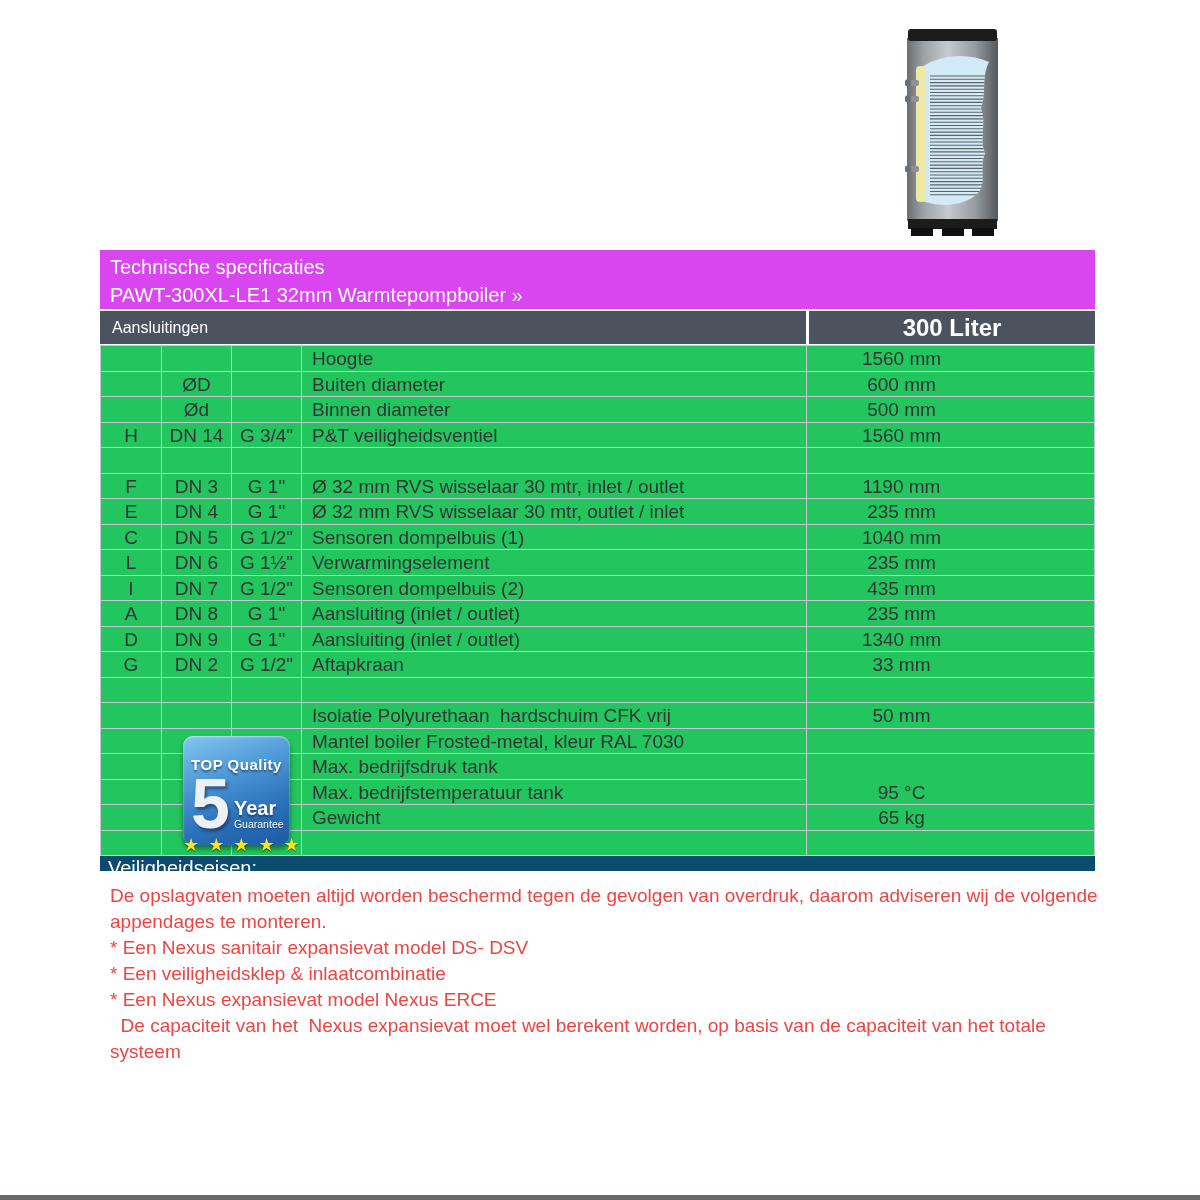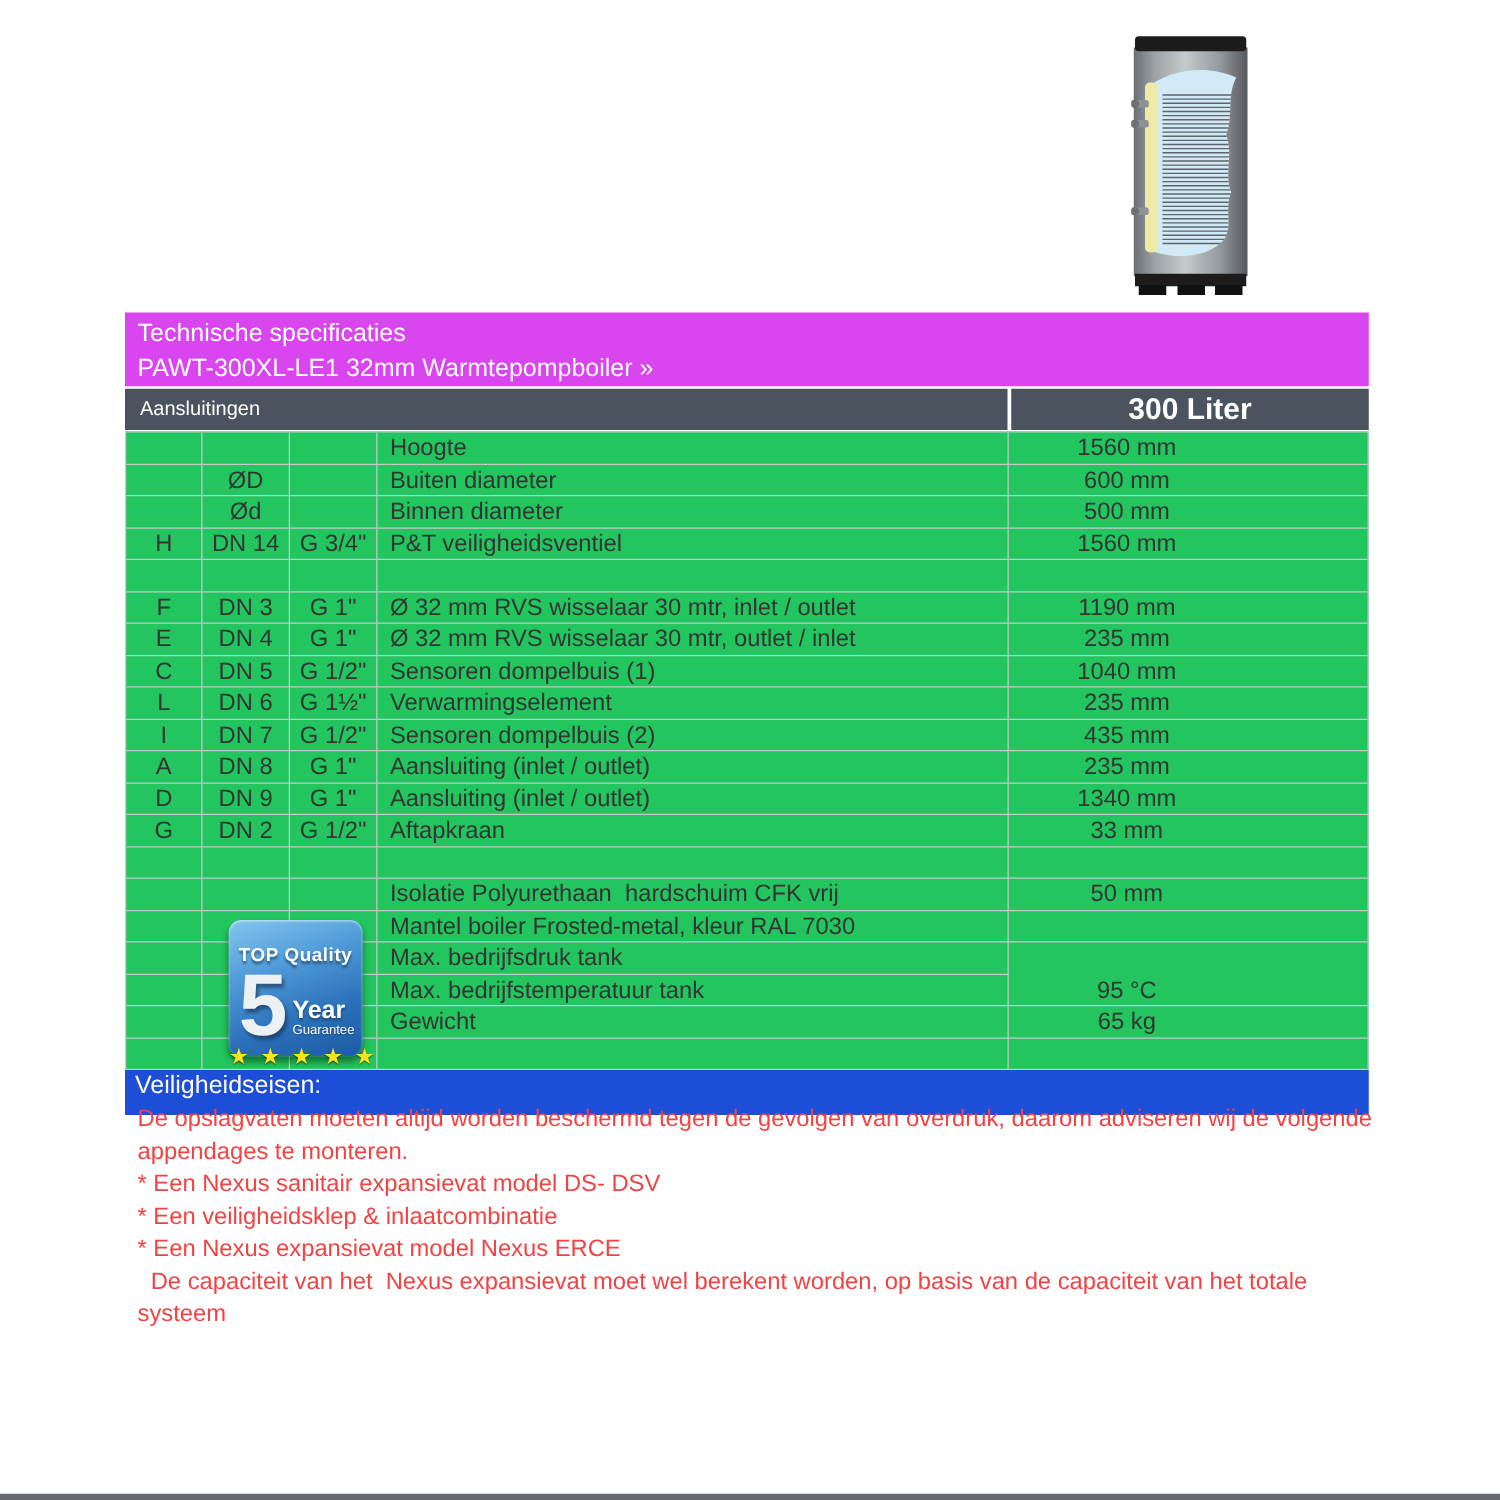--- a/index.html
+++ b/index.html
@@ -24,22 +24,22 @@
   .trow{display:grid;grid-template-columns:61px 70px 70px 505px 287px;height:25.5px;}
   .tcell{border-right:1px solid #c3c9ce;border-bottom:1px solid #c3c9ce;
          font-size:19px;line-height:25px;color:#343434;white-space:pre;
          overflow:hidden;box-sizing:border-box;}
   .tcell.c4{border-right:none;}
   .c0,.c1,.c2{text-align:center;}
   .c3{padding-left:10px;}
   .c4{text-align:center;padding-right:98px;}
 
   
-  .safety-bar{position:absolute;left:100px;top:856px;width:995px;height:36px;
-              background:#1d4ed8;color:#fff;font-size:20px;line-height:25px;
+  .safety-bar{position:absolute;left:100px;top:856px;width:995px;height:15px;
+              background:#0c4a6e;color:#fff;font-size:20px;line-height:25px;
               box-sizing:border-box;padding-left:8px;white-space:pre;}
   .safety-text{position:absolute;left:110px;top:883px;width:1000px;
                font-size:19px;line-height:26px;color:#ef4444;}
   .safety-text div{white-space:pre-wrap;}
 
   
   .badge{position:absolute;left:183px;top:736px;width:107px;height:109px;
          border-radius:10px;box-sizing:border-box;
          background:linear-gradient(160deg,#85c6ef 0%,#4f9ad8 35%,#2a6fb8 70%,#1c5ba4 100%);
          box-shadow:0 4px 5px rgba(0,0,0,0.40), inset 0 1px 2px rgba(255,255,255,0.55);

